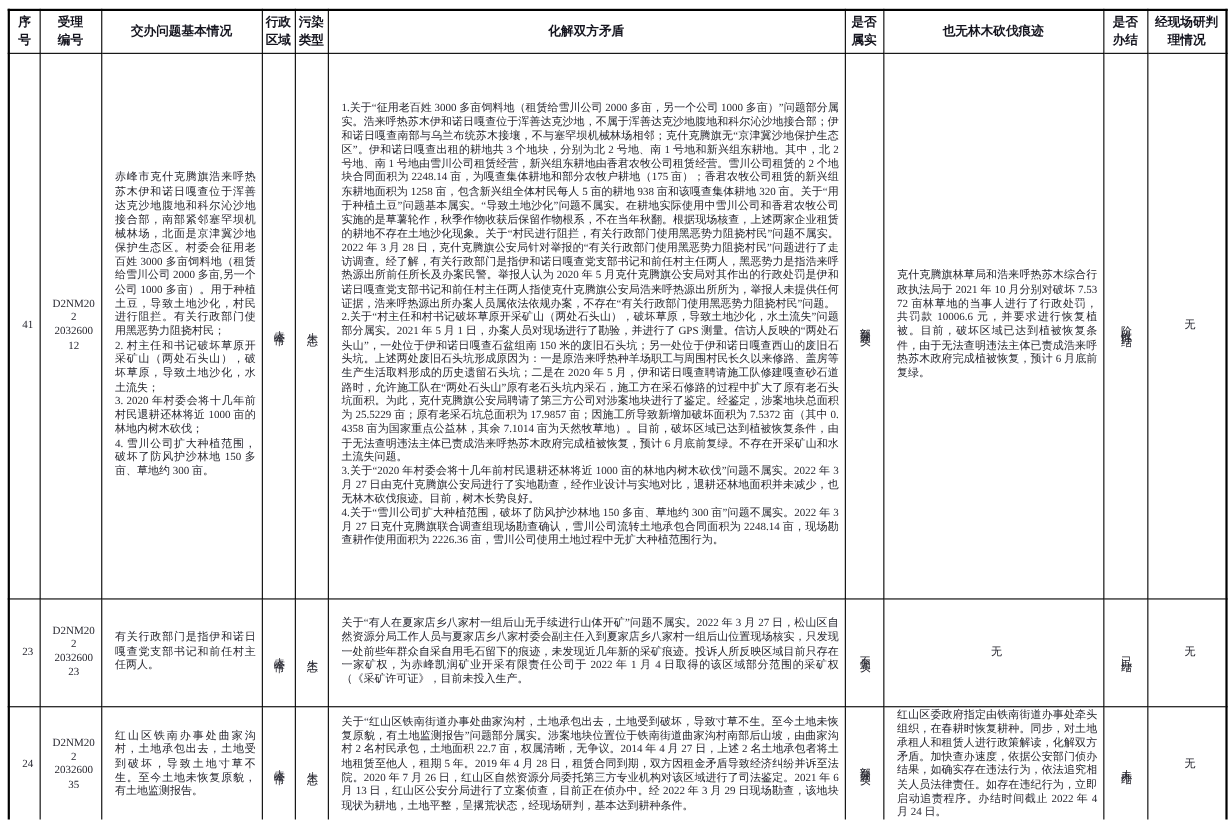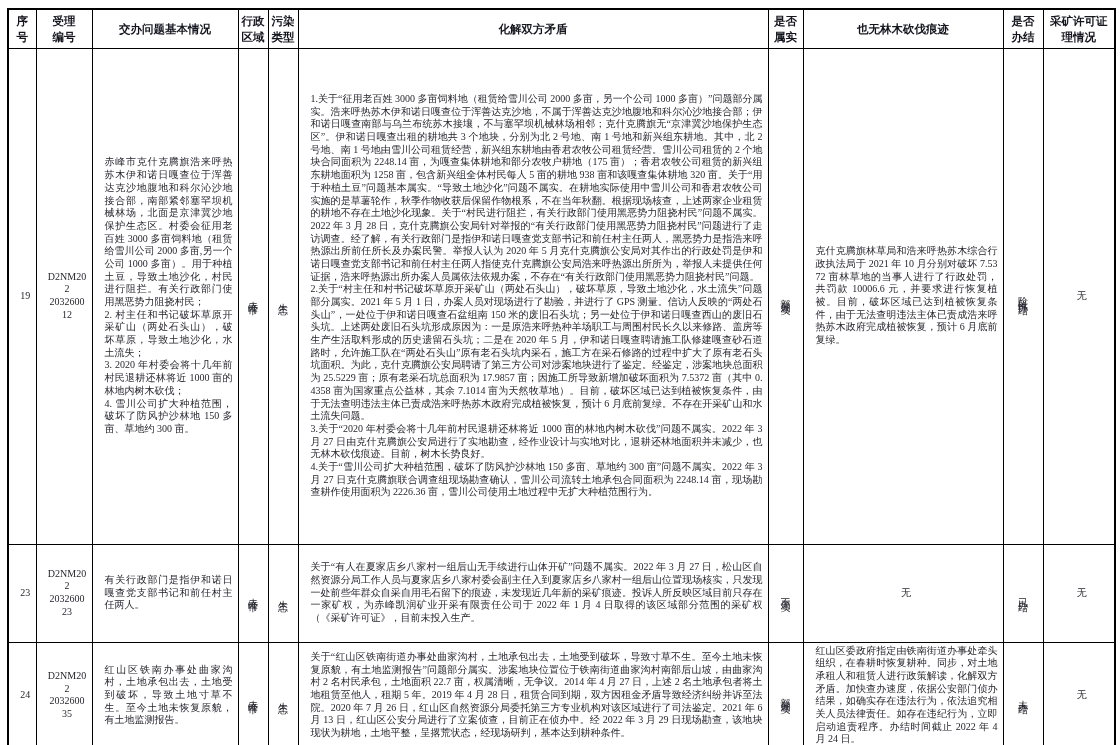--- a/index.html
+++ b/index.html
@@ -48,27 +48,27 @@
         <th class="hd">行政
 区域</th>
         <th class="hd">污染
 类型</th>
         <th class="hd">化解双方矛盾</th>
         <th class="hd">是否
 属实</th>
         <th class="hd">也无林木砍伐痕迹</th>
         <th class="hd">是否
 办结</th>
-        <th class="hd">采矿许可证
+        <th class="hd">经现场研判
 理情况</th>
       </tr>
     </thead>
     <tbody>
       <tr class="h-r1">
-        <td class="center">19</td>
+        <td class="center">41</td>
         <td class="center pre">D2NM202
 2032600
 12</td>
         <td class="textblock pre">赤峰市克什克腾旗浩来呼热苏木伊和诺日嘎查位于浑善达克沙地腹地和科尔沁沙地接合部，南部紧邻塞罕坝机械林场，北面是京津冀沙地保护生态区。村委会征用老百姓 3000 多亩饲料地（租赁给雪川公司 2000 多亩,另一个公司 1000 多亩）。用于种植土豆，导致土地沙化，村民进行阻拦。有关行政部门使用黑恶势力阻挠村民；
 2. 村主任和书记破坏草原开采矿山（两处石头山），破坏草原，导致土地沙化，水土流失；
 3. 2020 年村委会将十几年前村民退耕还林将近 1000 亩的林地内树木砍伐；
 4. 雪川公司扩大种植范围，破坏了防风护沙林地 150 多亩、草地约 300 亩。</td>
         <td class="vcell"><span class="vert">赤峰市</span></td>
         <td class="vcell"><span class="vert">生态</span></td>
         <td class="textblock pre">1.关于“征用老百姓 3000 多亩饲料地（租赁给雪川公司 2000 多亩，另一个公司 1000 多亩）”问题部分属实。浩来呼热苏木伊和诺日嘎查位于浑善达克沙地，不属于浑善达克沙地腹地和科尔沁沙地接合部；伊和诺日嘎查南部与乌兰布统苏木接壤，不与塞罕坝机械林场相邻；克什克腾旗无“京津冀沙地保护生态区”。伊和诺日嘎查出租的耕地共 3 个地块，分别为北 2 号地、南 1 号地和新兴组东耕地。其中，北 2 号地、南 1 号地由雪川公司租赁经营，新兴组东耕地由香君农牧公司租赁经营。雪川公司租赁的 2 个地块合同面积为 2248.14 亩，为嘎查集体耕地和部分农牧户耕地（175 亩）；香君农牧公司租赁的新兴组东耕地面积为 1258 亩，包含新兴组全体村民每人 5 亩的耕地 938 亩和该嘎查集体耕地 320 亩。关于“用于种植土豆”问题基本属实。“导致土地沙化”问题不属实。在耕地实际使用中雪川公司和香君农牧公司实施的是草薯轮作，秋季作物收获后保留作物根系，不在当年秋翻。根据现场核查，上述两家企业租赁的耕地不存在土地沙化现象。关于“村民进行阻拦，有关行政部门使用黑恶势力阻挠村民”问题不属实。2022 年 3 月 28 日，克什克腾旗公安局针对举报的“有关行政部门使用黑恶势力阻挠村民”问题进行了走访调查。经了解，有关行政部门是指伊和诺日嘎查党支部书记和前任村主任两人，黑恶势力是指浩来呼热源出所前任所长及办案民警。举报人认为 2020 年 5 月克什克腾旗公安局对其作出的行政处罚是伊和诺日嘎查党支部书记和前任村主任两人指使克什克腾旗公安局浩来呼热源出所所为，举报人未提供任何证据，浩来呼热源出所办案人员属依法依规办案，不存在“有关行政部门使用黑恶势力阻挠村民”问题。

